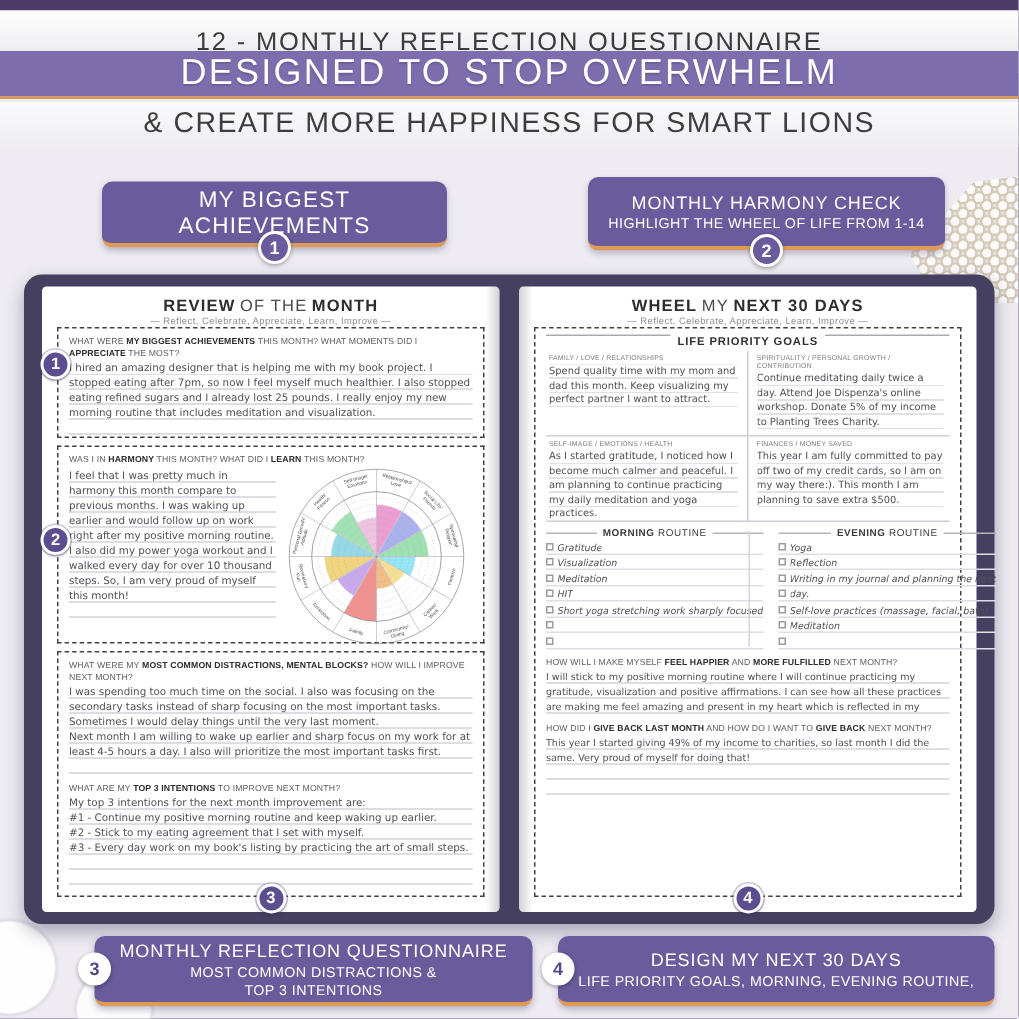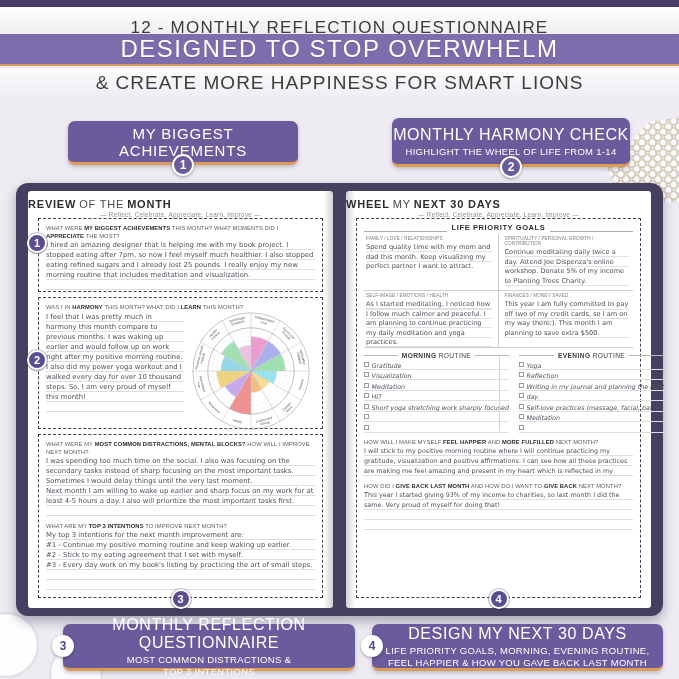--- a/index.html
+++ b/index.html
@@ -24,42 +24,42 @@
   .bokeh{position:absolute;left:-28px;bottom:-18px;width:170px;height:130px;pointer-events:none;
     background:
       radial-gradient(circle at 34px 78px, rgba(255,255,255,.95) 30px, rgba(214,208,219,.55) 31.5px, rgba(0,0,0,0) 34px),
       radial-gradient(circle at 104px 106px, rgba(255,255,255,.85) 24px, rgba(214,208,219,.5) 25.5px, rgba(0,0,0,0) 28px)}
 
   
   .badge{position:absolute;background:#6a5b9c;border-radius:7px;border-bottom:3px solid #dd9b55;color:#fff;
     display:flex;flex-direction:column;align-items:center;justify-content:center;text-align:center;
     box-shadow:0 2px 4px rgba(70,60,110,.3)}
   .badge .l1{font-size:15px;letter-spacing:.8px}
-  .badge .l1b{font-size:16px;letter-spacing:.6px}
+  .badge .l1b{font-size:12px;letter-spacing:.6px}
   .badge .l2{font-size:9.5px;letter-spacing:.3px;margin-top:2px}
   .badge .l3{font-size:9.5px;letter-spacing:.3px;margin-top:1px}
   .b-tl{left:68px;top:121px;width:230px;height:44px}
   .b-tr{left:392px;top:118px;width:238px;height:49px}
   .fb-l{left:63px;top:624px;width:292px;height:47px}
   .fb-r{left:372px;top:624px;width:291px;height:47px}
   .num-circle{position:absolute;width:22px;height:22px;border-radius:50%;display:flex;align-items:center;justify-content:center;
     font-size:12px;font-weight:bold;background:#6a5b9c;border:2px solid #fff;color:#fff;box-shadow:0 1px 3px rgba(0,0,0,.35)}
   .nc-bottom{bottom:-14px;left:50%;transform:translateX(-50%)}
   .nc-left{left:-11px;top:50%;transform:translateY(-50%);background:#fff;color:#57488a}
 
   
   .book{position:absolute;left:16px;top:183px;width:647px;height:433px;background:#454060;border-radius:12px;
     box-shadow:0 5px 12px rgba(60,55,90,.4)}
   .page{position:absolute;top:8px;height:417px;width:305px;background:#fff;border-radius:3px}
   .page-l{left:12px}
   .page-r{right:12px}
   .page-l::after{content:'';position:absolute;right:0;top:0;bottom:0;width:9px;background:linear-gradient(to right,rgba(0,0,0,0),rgba(45,42,75,.22))}
   .page-r::before{content:'';position:absolute;left:0;top:0;bottom:0;width:9px;background:linear-gradient(to left,rgba(0,0,0,0),rgba(45,42,75,.22))}
 
-  .ptitle{margin-top:7px;font-size:11px;color:#2d2d2d;letter-spacing:.8px}
+  .ptitle{margin-top:7px;text-align:center;font-size:11px;color:#2d2d2d;letter-spacing:.8px}
   .ptitle .tb{font-weight:bold}
   .ptitle .tmid{margin:0 3px;font-weight:normal;color:#4a4a4a}
   .psub{text-align:center;font-size:6.3px;color:#8f8f95;margin-top:1px;letter-spacing:.3px}
 
   .dbox{position:absolute;left:10px;right:10px;border:1.5px dashed #424242;padding:5px 7px 4px}
   #lbox1{top:27px;height:74px}
   #lbox2{top:106px;height:132px}
   #lbox3{top:243px;height:164px}
   #rbox{top:27px;height:380px;padding-top:4px}
 
@@ -74,21 +74,21 @@
   #wheel{width:134px;height:128px;flex:none;margin-top:-5px;margin-right:-3px}
 
   .sec-circle{position:absolute;width:20px;height:20px;border-radius:50%;background:#5b4d8e;border:2px solid #fff;color:#fff;
     font-weight:bold;font-size:11px;display:flex;align-items:center;justify-content:center;
     box-shadow:0 0 0 1px rgba(91,77,142,.3),0 1px 2px rgba(0,0,0,.3);z-index:3}
   .sc1{left:-12px;top:14px}
   .sc2{left:-12px;top:52px}
   .sc-bot{bottom:-12px;left:50%;transform:translateX(-50%)}
 
   
-  .goals-header{display:flex;align-items:flex-end;gap:5px;font-size:7.5px;font-weight:bold;color:#303030;letter-spacing:.6px}
+  .goals-header{display:flex;align-items:flex-start;gap:5px;font-size:7.5px;font-weight:bold;color:#303030;letter-spacing:.6px}
   .goals-header::before,.goals-header::after{content:'';flex:1;height:1px;background:#a9a9b0}
   .goal-grid{display:grid;grid-template-columns:1fr 1fr;margin-top:2px}
   .goal-cell{padding:2px 4px 2px 2px;height:57px;overflow:hidden;border-bottom:1px solid #cdcdd4}
   .goal-cell:nth-child(odd){border-right:1px solid #cdcdd4;padding-right:6px}
   .goal-cell:nth-child(even){padding-left:6px}
   .goal-cell:nth-child(5),.goal-cell:nth-child(6){border-bottom:none;height:59px}
   .goal-label{font-size:4.6px;color:#7c7c84;letter-spacing:.15px;margin-bottom:2px}
   .goal-text{line-height:9.5px;font-size:6.6px;background-image:repeating-linear-gradient(to bottom,rgba(0,0,0,0) 0 8.5px,#e0e0e6 8.5px 9.5px)}
 
   .routines{display:grid;grid-template-columns:1fr 1fr;column-gap:10px;margin-top:4px;position:relative}
@@ -232,21 +232,21 @@
           <div class="goal-cell">
             <div class="goal-label">FAMILY / LOVE / RELATIONSHIPS</div>
             <div class="hand goal-text">Spend quality time with my mom and dad this month. Keep visualizing my perfect partner I want to attract.</div>
           </div>
           <div class="goal-cell">
             <div class="goal-label">SPIRITUALITY / PERSONAL GROWTH / CONTRIBUTION</div>
             <div class="hand goal-text">Continue meditating daily twice a day. Attend Joe Dispenza's online workshop. Donate 5% of my income to Planting Trees Charity.</div>
           </div>
           <div class="goal-cell">
             <div class="goal-label">SELF-IMAGE / EMOTIONS / HEALTH</div>
-            <div class="hand goal-text">As I started meditating, I noticed how I follow much calmer and peaceful. I am planning to continue practicing my daily meditation and yoga practices.</div>
+            <div class="hand goal-text">As I started gratitude, I noticed how I become much calmer and peaceful. I am planning to continue practicing my daily meditation and yoga practices.</div>
           </div>
           <div class="goal-cell">
             <div class="goal-label">FINANCES / MONEY SAVED</div>
             <div class="hand goal-text">This year I am fully committed to pay off two of my credit cards, so I am on my way there:). This month I am planning to save extra $500.</div>
           </div>
         </div>
 
         <div class="routines">
           <div>
             <div class="r-header">
@@ -315,33 +315,32 @@
               </div>
           </div>
         </div>
 
         <div class="rq">
           <div class="q"><span>HOW WILL I MAKE MYSELF </span><span class="qb">FEEL HAPPIER</span><span> AND </span><span class="qb">MORE FULFILLED</span><span> NEXT MONTH?</span></div>
           <div class="hand hand-sm ans">I will stick to my positive morning routine where I will continue practicing my gratitude, visualization and positive affirmations. I can see how all these practices are making me feel amazing and present in my heart which is reflected in my productivity.</div>
         </div>
         <div class="rq rq2">
           <div class="q"><span>HOW DID I </span><span class="qb">GIVE BACK LAST MONTH</span><span> AND HOW DO I WANT TO </span><span class="qb">GIVE BACK</span><span> NEXT MONTH?</span></div>
-          <div class="hand hand-sm ans">This year I started giving 93% of my income to charities, so last month I did the same. Very proud of myself for doing that!</div>
+          <div class="hand hand-sm ans">This year I started giving 49% of my income to charities, so last month I did the same. Very proud of myself for doing that!</div>
         </div>
 
         <div class="sec-circle sc-bot">4</div>
       </div>
     </div>
   </div>
 
   <div class="badge fb-l">
     <div class="num-circle nc-left">3</div>
     <div class="l1b">MONTHLY REFLECTION QUESTIONNAIRE</div>
     <div class="l2">MOST COMMON DISTRACTIONS &amp;</div>
     <div class="l3">TOP 3 INTENTIONS</div>
   </div>
   <div class="badge fb-r">
     <div class="num-circle nc-left">4</div>
     <div class="l1b">DESIGN MY NEXT 30 DAYS</div>
     <div class="l2">LIFE PRIORITY GOALS, MORNING, EVENING ROUTINE,</div>
-    <div class="l3">FEEL HAPPIER &amp; HOW YOU GAVE BACK LAST MONTH</div>
   </div>
 </div>
 
 </body></html>

